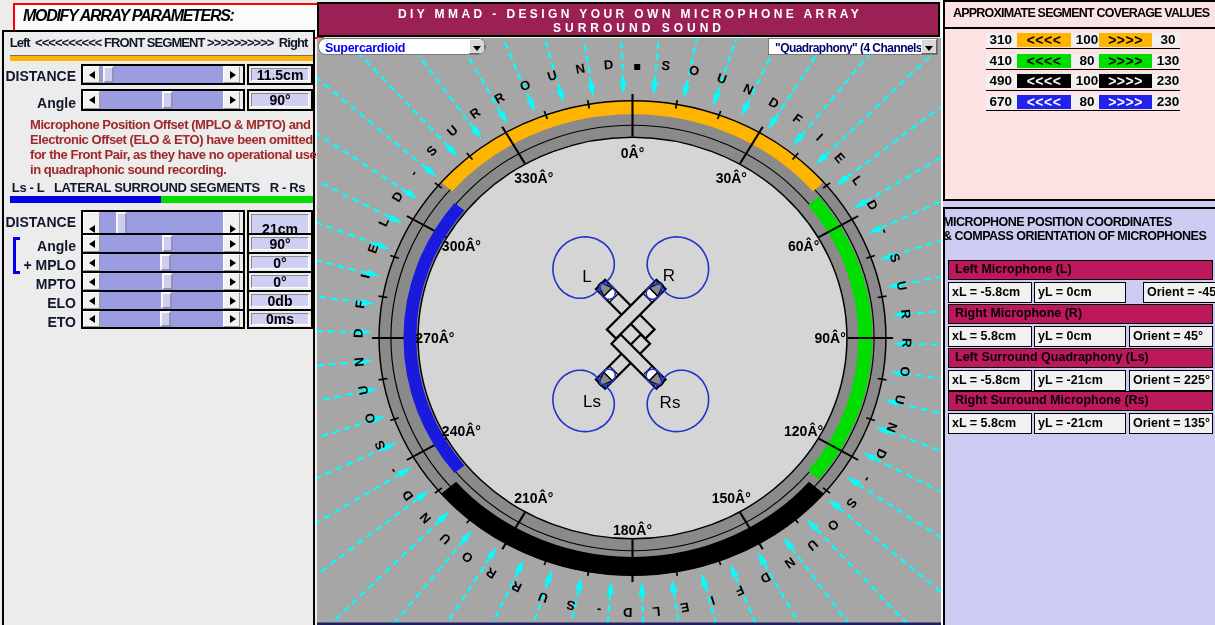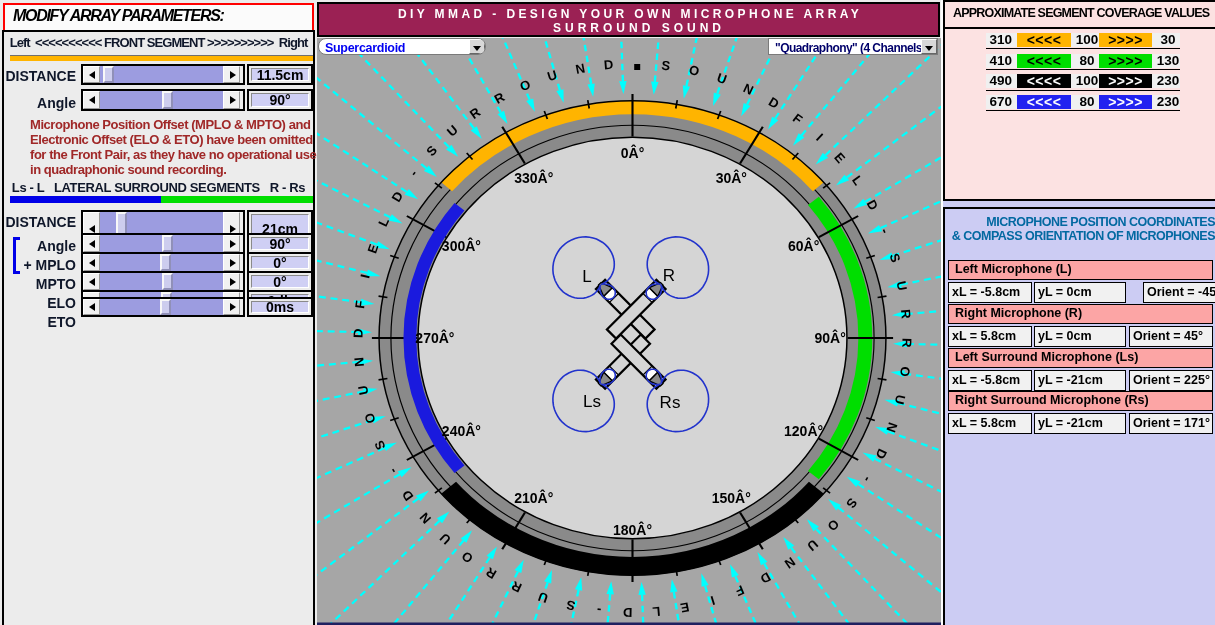--- a/index.html
+++ b/index.html
@@ -1,18 +1,18 @@
 <!DOCTYPE html>
 <html><head><meta charset="utf-8">
 <style>
 * { margin:0; padding:0; box-sizing:border-box; }
 html,body { width:1215px; height:625px; background:#ececec; font-family:"Liberation Sans", sans-serif; overflow:hidden; }
 #root { position:relative; width:1215px; height:625px; }
 
-#titlebox { position:absolute; left:3px; top:3px; width:311px; height:36px; background:#fbfbfb; border:2px solid #f00; }
+#titlebox { position:absolute; left:13px; top:3px; width:311px; height:36px; background:#fbfbfb; border:2px solid #f00; }
 #titlebox span { position:absolute; left:8px; top:2px; font-size:16px; font-weight:bold; font-style:italic; color:#000; letter-spacing:-1.3px; white-space:nowrap; }
 #leftbox { position:absolute; left:2px; top:30px; width:313px; height:595px; background:#ececec; border:2px solid #000; border-bottom:none; }
 .blk { color:#0f172a; font-weight:bold; position:absolute; white-space:nowrap; }
 #frontseg { left:0; top:3px; width:100%; text-align:center; font-size:13px; letter-spacing:-0.95px; }
 #orangebar { position:absolute; left:6px; top:23px; width:303px; height:6px; background:#ffb400; border-top:1px solid #707070; }
 .bluelab { position:absolute; color:#0f172a; font-weight:bold; font-size:14px; width:72px; text-align:right; white-space:nowrap; }
 .srow { position:absolute; left:77px; width:232px; }
 .sbox { position:absolute; left:0; top:0; bottom:0; width:164px; background:#ececec; border:2px solid #000; }
 .sbtn { position:absolute; top:0px; bottom:0px; width:17px; background:#f1f1f1; border:1px solid #999; border-top-color:#fff; border-left-color:#fff; }
 .tri-l { position:absolute; left:5px; top:50%; margin-top:-4px; width:0; height:0; border-top:4px solid transparent; border-bottom:4px solid transparent; border-right:6px solid #000; }
@@ -46,23 +46,23 @@
 #pinkline { position:absolute; left:0; top:25px; width:100%; border-top:2px solid #000; }
 .crow { position:absolute; left:41px; width:194px; height:14px; background:#f0f0f0; font-weight:bold; font-size:13.5px; color:#000; }
 .crow .n1 { position:absolute; left:0px; width:26px; text-align:right; top:-1px; }
 .crow .bx1 { position:absolute; left:31px; width:54px; top:0; bottom:0; text-align:center; font-size:14px; line-height:14px; letter-spacing:0.5px; }
 .crow .n2 { position:absolute; left:88px; width:26px; text-align:center; top:-1px; }
 .crow .bx2 { position:absolute; left:113px; width:53px; top:0; bottom:0; text-align:center; font-size:14px; line-height:14px; letter-spacing:0.5px; }
 .crow .n3 { position:absolute; left:169px; width:26px; text-align:center; top:-1px; }
 .cline { position:absolute; left:41px; width:194px; border-top:1.5px solid #000; }
 #lavp { position:absolute; left:943px; top:201px; width:272px; height:424px; background:#ccccf3; }
 #lavbox { position:absolute; left:0px; top:6px; width:280px; height:430px; border:2px solid #000; }
-#lavp .hd { position:relative; text-align:right; color:#0369a1; font-weight:bold; font-size:12.5px; margin-top:14px; white-space:nowrap; letter-spacing:-0.5px; }
+#lavp .hd { position:relative; text-align:left; color:#000000; font-weight:bold; font-size:12.5px; margin-top:14px; white-space:nowrap; letter-spacing:-0.5px; }
 #lavp .hd2 { margin-top:0px; }
-.mhead { position:absolute; left:5px; width:265px; height:20px; background:#fca5a5; border:1.5px solid #000; font-weight:bold; font-size:12.5px; color:#000; padding:1px 0 0 6px; white-space:nowrap; }
+.mhead { position:absolute; left:5px; width:265px; height:20px; background:#be185d; border:1.5px solid #000; font-weight:bold; font-size:12.5px; color:#000; padding:1px 0 0 6px; white-space:nowrap; }
 .mcell { position:absolute; height:21px; background:#f1f1f1; border:1.5px solid #000; font-weight:bold; font-size:12.5px; color:#000; padding:2px 0 0 3px; white-space:nowrap; overflow:hidden; }
 </style></head>
 <body>
 <div id="root">
   <div style="position:absolute;left:941px;top:0;width:3px;height:625px;background:#fdfdfd;"></div>
 
   <div id="titlebox">
       <span>MODIFY ARRAY PARAMETERS:</span>
     </div>
   <div id="leftbox">
@@ -188,21 +188,21 @@
     </div>
     <div class="sbtn" style="left:140px;">
             <span class="tri-r"></span>
           </div>
   </div>
   <div class="sval">
           <div class="svin">0db</div>
         </div>
 </div>
     <div class="bluelab" style="top:282px;">ETO</div>
-    <div class="srow" style="top:265px;height:20px;">
+    <div class="srow" style="top:277px;height:20px;">
   <div class="sbox">
     <div class="sbtn" style="left:0px;">
             <span class="tri-l"></span>
           </div>
     <div class="strack" style="left:17px;width:140px;">
       <div class="sthumb" style="left:60px;"></div>
     </div>
     <div class="sbtn" style="left:140px;">
             <span class="tri-r"></span>
           </div>
@@ -521,21 +521,21 @@
     <div class="hd">MICROPHONE POSITION COORDINATES</div>
     <div class="hd hd2">&amp; COMPASS ORIENTATION OF MICROPHONES</div>
     <div class="mhead" style="top:59px;">Left Microphone (L)</div>
 <div class="mcell" style="top:81px;left:5px;width:84px;">xL = -5.8cm</div>
 <div class="mcell" style="top:81px;left:91px;width:92px;">yL = 0cm</div>
 <div class="mcell" style="top:81px;left:200px;width:84px;">Orient = -45°</div>
 <div class="mhead" style="top:103px;">Right Microphone (R)</div>
 <div class="mcell" style="top:125px;left:5px;width:84px;">xL = 5.8cm</div>
 <div class="mcell" style="top:125px;left:91px;width:92px;">yL = 0cm</div>
 <div class="mcell" style="top:125px;left:186px;width:84px;">Orient = 45°</div>
-<div class="mhead" style="top:147px;">Left Surround Microphone (Ls)</div>
+<div class="mhead" style="top:147px;">Left Surround Quadraphony (Ls)</div>
 <div class="mcell" style="top:169px;left:5px;width:84px;">xL = -5.8cm</div>
 <div class="mcell" style="top:169px;left:91px;width:92px;">yL = -21cm</div>
 <div class="mcell" style="top:169px;left:186px;width:84px;">Orient = 225°</div>
 <div class="mhead" style="top:190px;">Right Surround Microphone (Rs)</div>
 <div class="mcell" style="top:212px;left:5px;width:84px;">xL = 5.8cm</div>
 <div class="mcell" style="top:212px;left:91px;width:92px;">yL = -21cm</div>
-<div class="mcell" style="top:212px;left:186px;width:84px;">Orient = 171°</div>
+<div class="mcell" style="top:212px;left:186px;width:84px;">Orient = 135°</div>
   </div>
 </div>
 </body></html>

